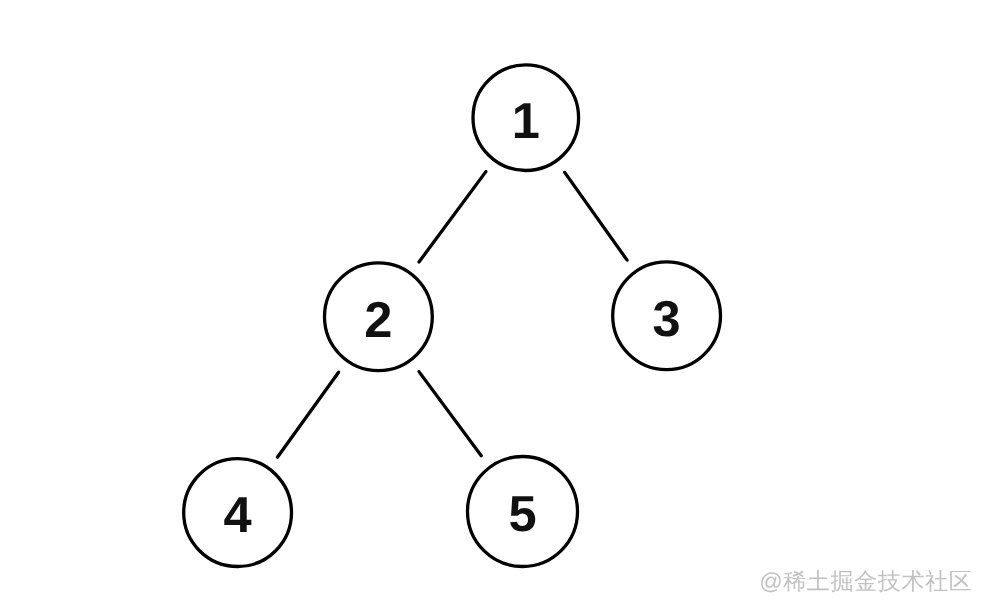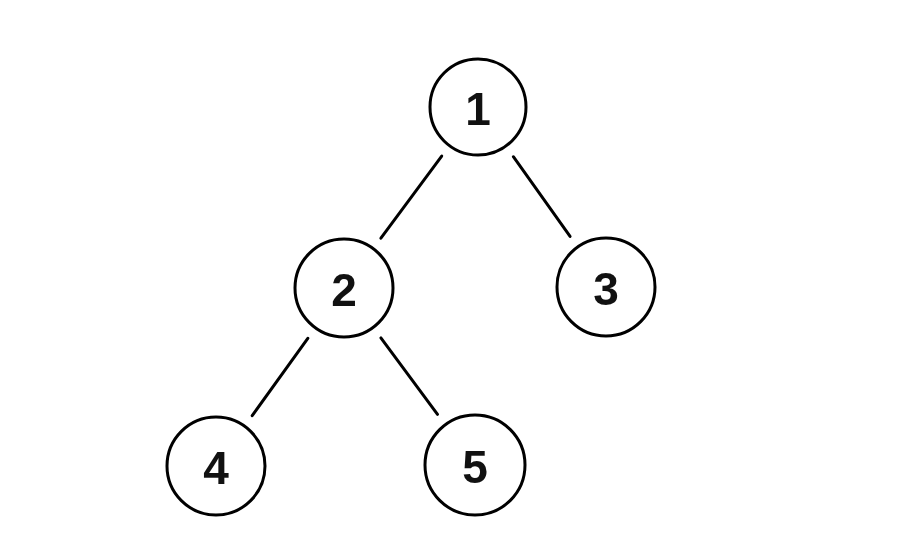--- a/index.html
+++ b/index.html
@@ -79,13 +79,14 @@
           <circle cx="216" cy="466" r="49" class="node-circle"></circle>
           <text x="216" y="468" class="node-label">4</text>
         </g>
         <g>
           <circle cx="475" cy="465" r="50" class="node-circle"></circle>
           <text x="475" y="467" class="node-label">5</text>
         </g>
       </g>
   </svg>
 
+  <div class="watermark">@稀土掘金技术社区</div>
 </div>
 
 </body></html>

